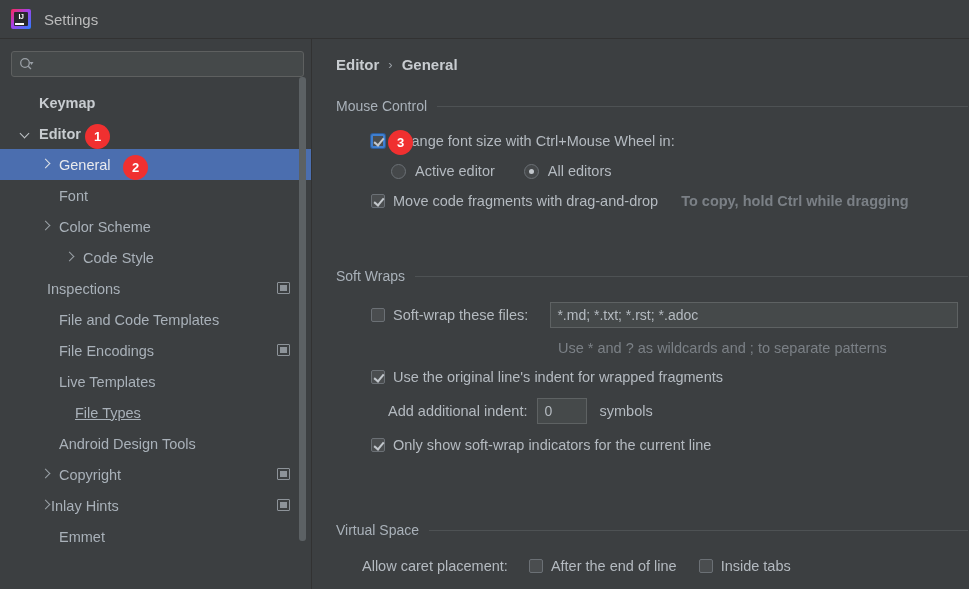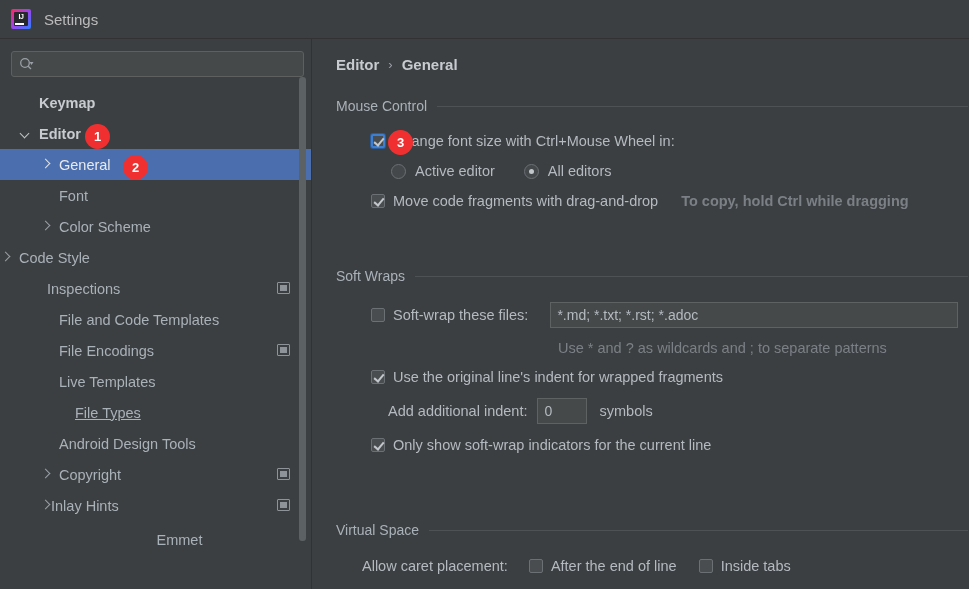--- a/index.html
+++ b/index.html
@@ -324,21 +324,21 @@
           <span class="tree-label" style="margin-left: 8px;">General</span>
         </div>
         <div class="tree-row" style="padding-left: 40px;">
           <span class="tree-arrow"></span>
           <span class="tree-label" style="margin-left: 8px;">Font</span>
         </div>
         <div class="tree-row" style="padding-left: 40px;">
           <span class="tree-arrow right"></span>
           <span class="tree-label" style="margin-left: 8px;">Color Scheme</span>
         </div>
-        <div class="tree-row" style="">
+        <div class="tree-row" style="padding-left: 40px; margin-left: 24px;">
           <span class="tree-arrow right"></span>
           <span class="tree-label" style="margin-left: 8px;">Code Style</span>
         </div>
         <div class="tree-row" style="padding-left: 28px;">
           <span class="tree-arrow"></span>
           <span class="tree-label" style="margin-left: 8px;">Inspections</span>
           <span class="scope-icon"></span>
         </div>
         <div class="tree-row" style="padding-left: 40px;">
           <span class="tree-arrow"></span>
@@ -364,21 +364,21 @@
         <div class="tree-row" style="padding-left: 40px;">
           <span class="tree-arrow right"></span>
           <span class="tree-label" style="margin-left: 8px;">Copyright</span>
           <span class="scope-icon"></span>
         </div>
         <div class="tree-row" style="padding-left: 40px;">
           <span class="tree-arrow right"></span>
           <span class="tree-label" style="">Inlay Hints</span>
           <span class="scope-icon"></span>
         </div>
-        <div class="tree-row" style="padding-left: 40px; flex-direction: column;">
+        <div class="tree-row" style="padding-left: 40px;">
           <span class="tree-arrow"></span>
           <span class="tree-label" style="margin-left: 8px;">Emmet</span>
         </div>
       </div>
 
     <div id="sb-track">
       <div id="sb-thumb"></div>
     </div>
   </div>
 

